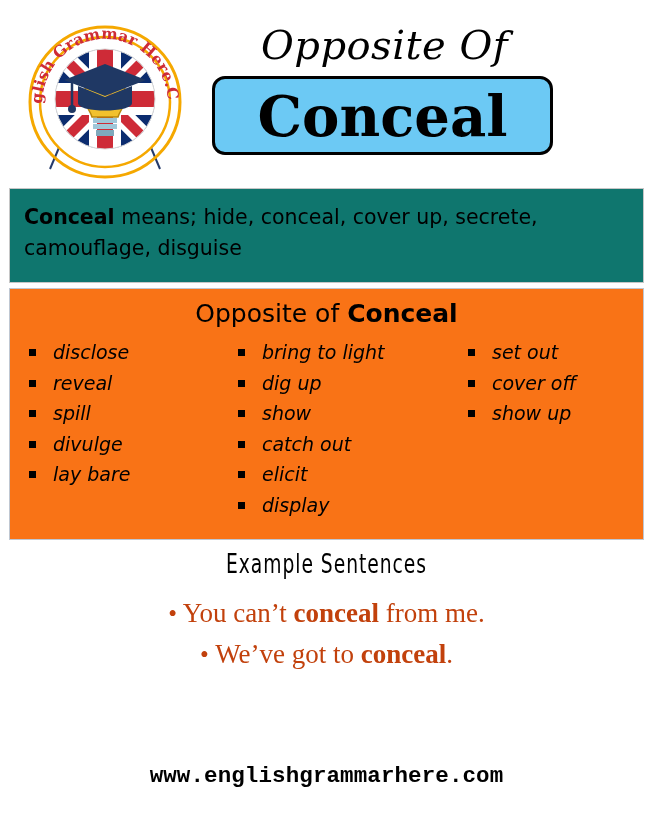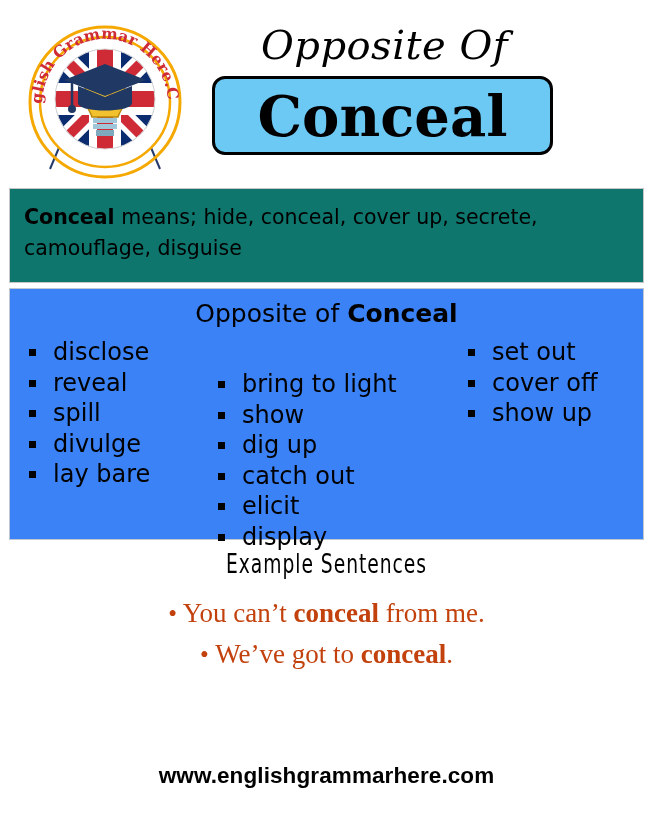--- a/index.html
+++ b/index.html
@@ -96,21 +96,21 @@
   }
   .means-text b { font-weight: bold; }
 
   
   .opp-box {
     position: absolute;
     left: 9px;
     top: 288px;
     width: 635px;
     height: 252px;
-    background: #3b82f6;
+    background: #f97316;
     border: 1px solid #bfc7d2;
     box-sizing: border-box;
   }
   .opp-heading {
     text-align: center;
     font-family: "DejaVu Sans", sans-serif;
     font-size: 25px;
     line-height: 34px;
     padding-top: 8px;
     color: #000000;
@@ -122,35 +122,36 @@
   .opp-columns {
     position: relative;
     margin-top: 6px;
     height: 196px;
   }
   .opp-col {
     position: absolute;
     top: 0;
   }
   .opp-col-1 { left: 11px;  width: 205px; }
-  .opp-col-2 { left: 200px; width: 220px; margin-top: 32px; }
+  .opp-col-2 { left: 220px; width: 220px; }
   .opp-col-3 { left: 450px; width: 200px; }
 
   .opp-col ul {
     list-style: none;
     margin: 0;
     padding: 0;
   }
   .opp-col li {
     position: relative;
     font-family: "DejaVu Sans", sans-serif;
-    font-size: 24px;
+    font-size: 19px;
     line-height: 30.5px;
     color: #000000;
     padding-left: 32px;
+    font-style: italic;
   }
   .opp-col li .sq {
     position: absolute;
     left: 8px;
     top: 12px;
     width: 7px;
     height: 7px;
     background: #000000;
   }
 
@@ -189,21 +190,21 @@
   .ex-list li .dot { font-size: 25px; }
   .ex-list li b { font-weight: bold; }
 
   
   .footer {
     position: absolute;
     left: 0;
     top: 762px;
     width: 653px;
     text-align: center;
-    font-family: Liberation Sans, sans-serif;
+    font-family: Liberation Mono, monospace;
     font-weight: bold;
     font-size: 22.5px;
     line-height: 28px;
     color: #000000;
     letter-spacing: 0.1px;
   }
 </style>
 </head>
 <body>
 
@@ -295,22 +296,22 @@
           <li><span class="sq"></span><span>reveal</span></li>
           <li><span class="sq"></span><span>spill</span></li>
           <li><span class="sq"></span><span>divulge</span></li>
           <li><span class="sq"></span><span>lay bare</span></li>
         </ul>
       </div>
 
       <div class="opp-col opp-col-2">
         <ul>
           <li><span class="sq"></span><span>bring to light</span></li>
+          <li><span class="sq"></span><span>dig up</span></li>
           <li><span class="sq"></span><span>show</span></li>
-          <li><span class="sq"></span><span>dig up</span></li>
           <li><span class="sq"></span><span>catch out</span></li>
           <li><span class="sq"></span><span>elicit</span></li>
           <li><span class="sq"></span><span>display</span></li>
         </ul>
       </div>
 
       <div class="opp-col opp-col-3">
         <ul>
           <li><span class="sq"></span><span>set out</span></li>
           <li><span class="sq"></span><span>cover off</span></li>

